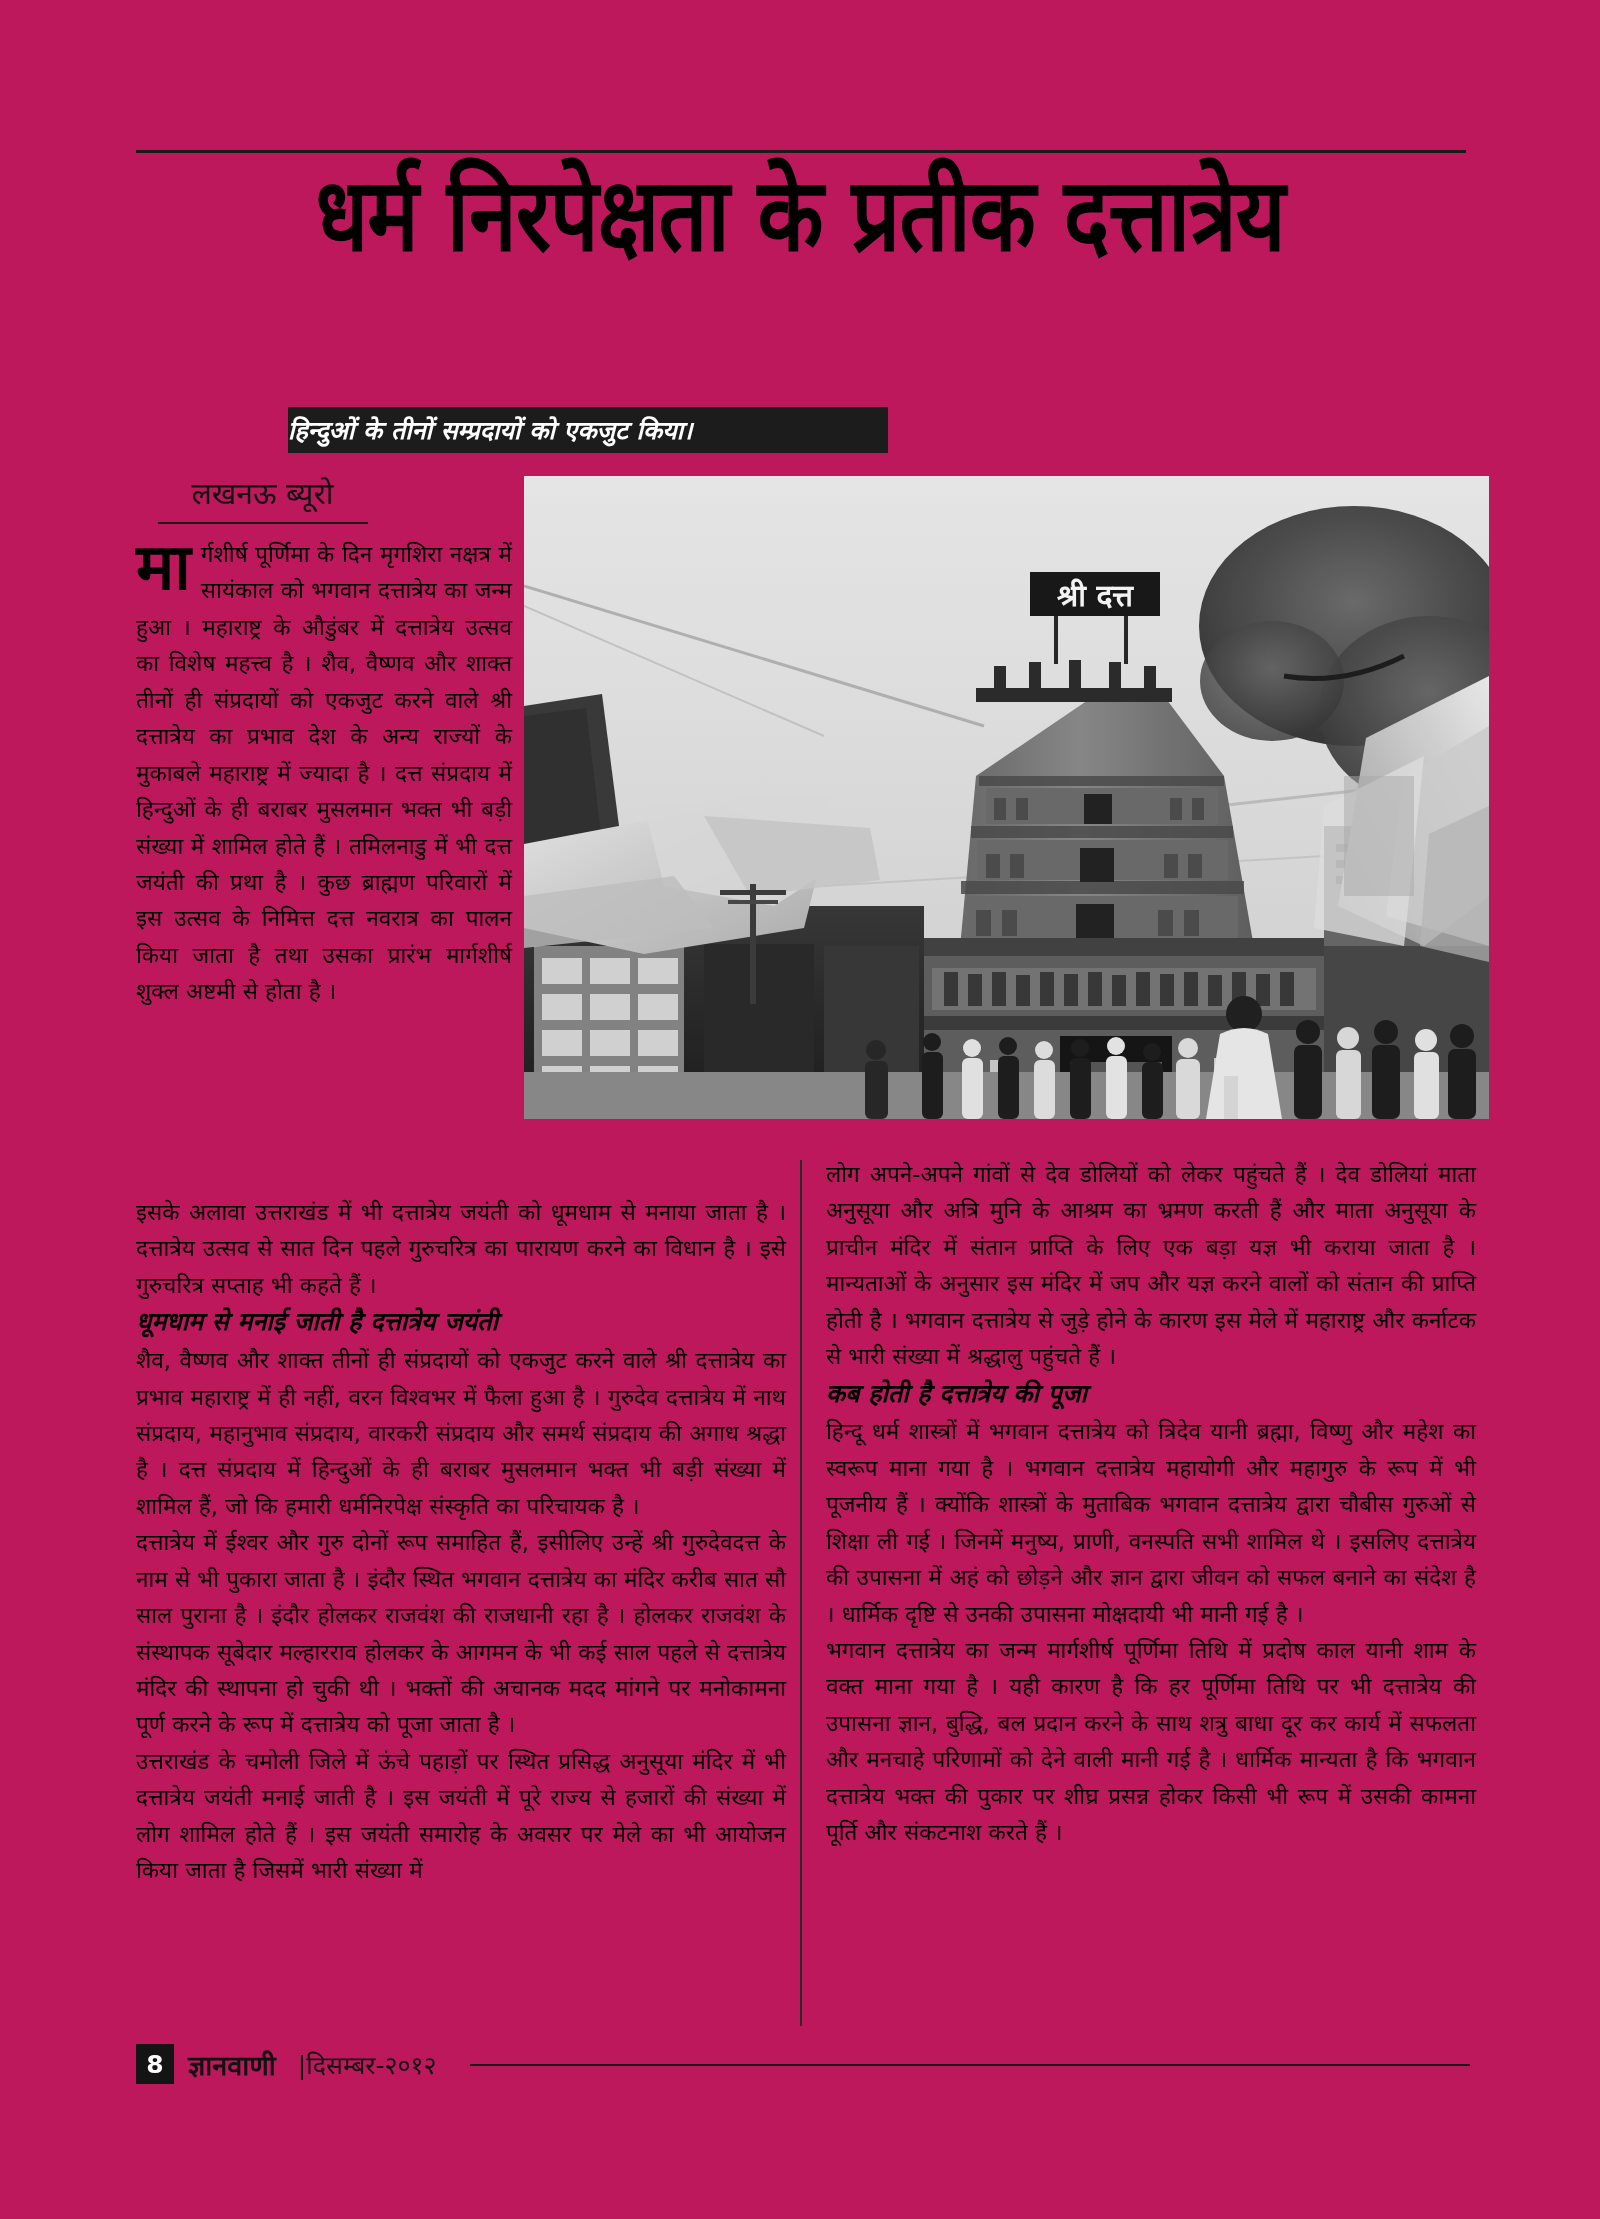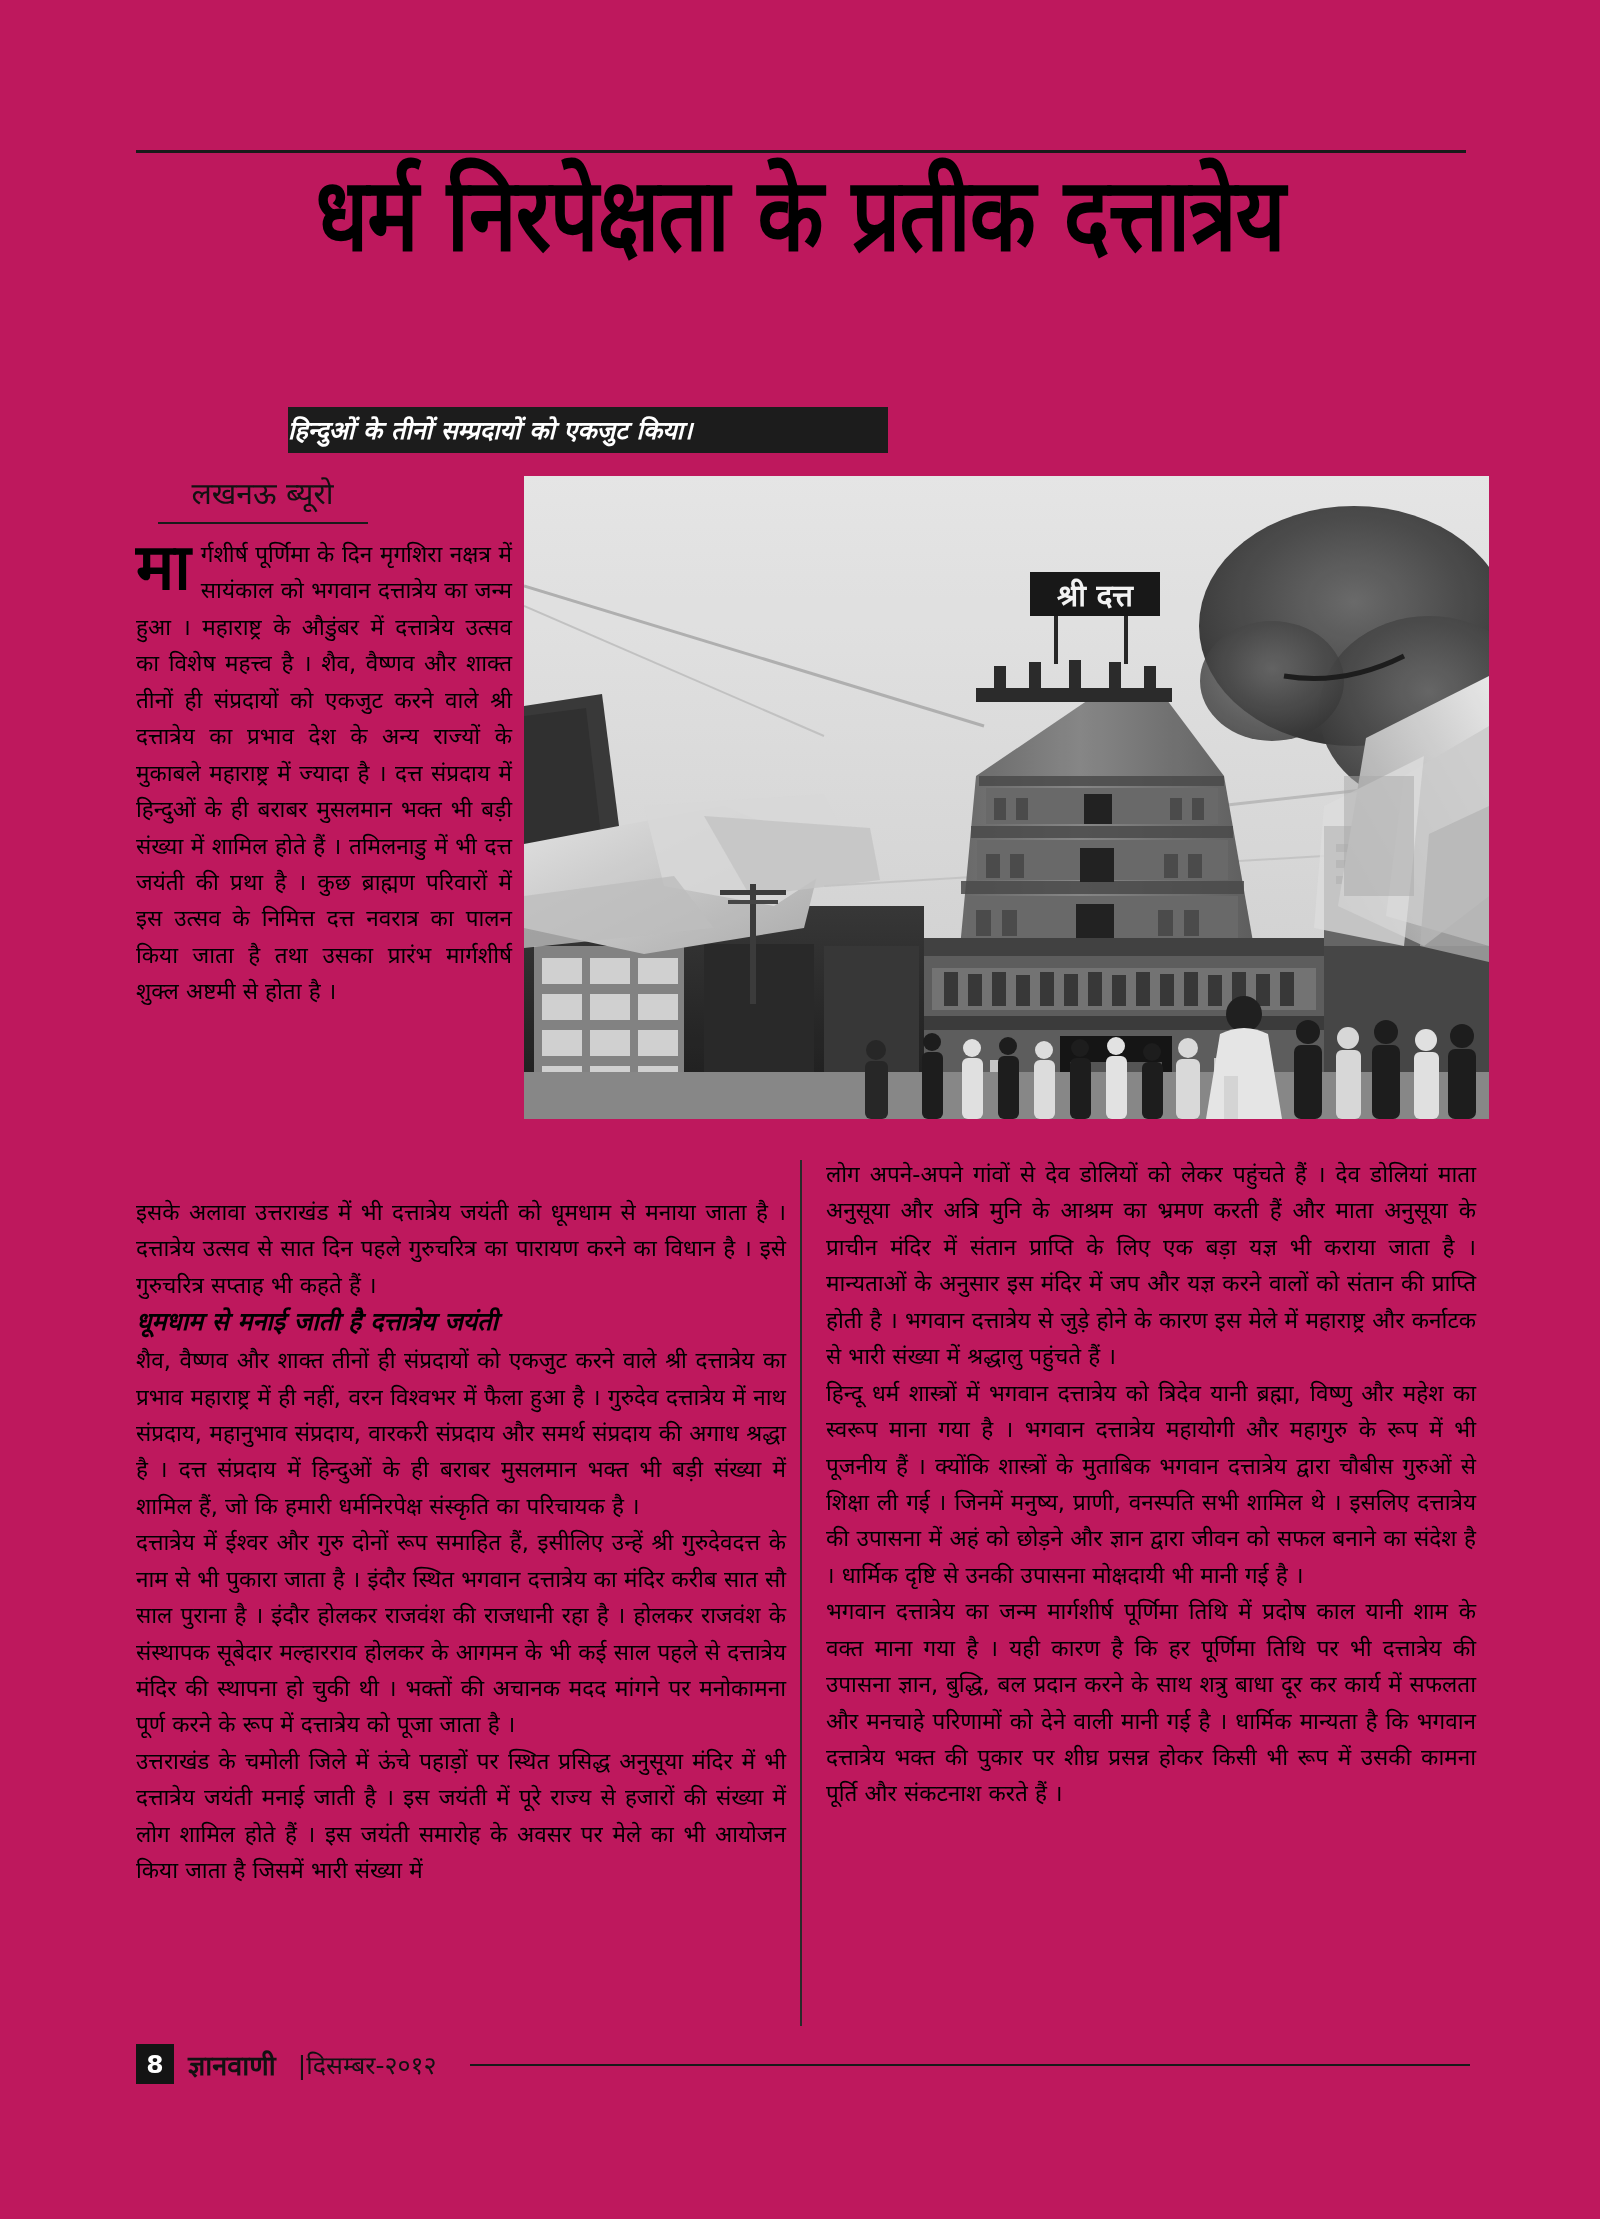--- a/index.html
+++ b/index.html
@@ -492,20 +492,21 @@
   <div class="col col-left">
     <p>इसके अलावा उत्तराखंड में भी दत्तात्रेय जयंती को धूमधाम से मनाया जाता है । दत्तात्रेय उत्सव से सात दिन पहले गुरुचरित्र का पारायण करने का विधान है । इसे गुरुचरित्र सप्ताह भी कहते हैं ।</p>
     <p class="subhead">धूमधाम से मनाई जाती है दत्तात्रेय जयंती</p>
     <p>शैव, वैष्णव और शाक्त तीनों ही संप्रदायों को एकजुट करने वाले श्री दत्तात्रेय का प्रभाव महाराष्ट्र में ही नहीं, वरन विश्वभर में फैला हुआ है । गुरुदेव दत्तात्रेय में नाथ संप्रदाय, महानुभाव संप्रदाय, वारकरी संप्रदाय और समर्थ संप्रदाय की अगाध श्रद्धा है । दत्त संप्रदाय में हिन्दुओं के ही बराबर मुसलमान भक्त भी बड़ी संख्या में शामिल हैं, जो कि हमारी धर्मनिरपेक्ष संस्कृति का परिचायक है ।</p>
     <p>दत्तात्रेय में ईश्वर और गुरु दोनों रूप समाहित हैं, इसीलिए उन्हें श्री गुरुदेवदत्त के नाम से भी पुकारा जाता है । इंदौर स्थित भगवान दत्तात्रेय का मंदिर करीब सात सौ साल पुराना है । इंदौर होलकर राजवंश की राजधानी रहा है । होलकर राजवंश के संस्थापक सूबेदार मल्हारराव होलकर के आगमन के भी कई साल पहले से दत्तात्रेय मंदिर की स्थापना हो चुकी थी । भक्तों की अचानक मदद मांगने पर मनोकामना पूर्ण करने के रूप में दत्तात्रेय को पूजा जाता है ।</p>
     <p>उत्तराखंड के चमोली जिले में ऊंचे पहाड़ों पर स्थित प्रसिद्ध अनुसूया मंदिर में भी दत्तात्रेय जयंती मनाई जाती है । इस जयंती में पूरे राज्य से हजारों की संख्या में लोग शामिल होते हैं । इस जयंती समारोह के अवसर पर मेले का भी आयोजन किया जाता है जिसमें भारी संख्या में</p>
   </div>
 
   <div class="col col-right">
     <p>लोग अपने-अपने गांवों से देव डोलियों को लेकर पहुंचते हैं । देव डोलियां माता अनुसूया और अत्रि मुनि के आश्रम का भ्रमण करती हैं और माता अनुसूया के प्राचीन मंदिर में संतान प्राप्ति के लिए एक बड़ा यज्ञ भी कराया जाता है । मान्यताओं के अनुसार इस मंदिर में जप और यज्ञ करने वालों को संतान की प्राप्ति होती है । भगवान दत्तात्रेय से जुड़े होने के कारण इस मेले में महाराष्ट्र और कर्नाटक से भारी संख्या में श्रद्धालु पहुंचते हैं ।</p>
+    <p class="subhead">कब होती है दत्तात्रेय की पूजा</p>
     <p>हिन्दू धर्म शास्त्रों में भगवान दत्तात्रेय को त्रिदेव यानी ब्रह्मा, विष्णु और महेश का स्वरूप माना गया है । भगवान दत्तात्रेय महायोगी और महागुरु के रूप में भी पूजनीय हैं । क्योंकि शास्त्रों के मुताबिक भगवान दत्तात्रेय द्वारा चौबीस गुरुओं से शिक्षा ली गई । जिनमें मनुष्य, प्राणी, वनस्पति सभी शामिल थे । इसलिए दत्तात्रेय की उपासना में अहं को छोड़ने और ज्ञान द्वारा जीवन को सफल बनाने का संदेश है । धार्मिक दृष्टि से उनकी उपासना मोक्षदायी भी मानी गई है ।</p>
     <p>भगवान दत्तात्रेय का जन्म मार्गशीर्ष पूर्णिमा तिथि में प्रदोष काल यानी शाम के वक्त माना गया है । यही कारण है कि हर पूर्णिमा तिथि पर भी दत्तात्रेय की उपासना ज्ञान, बुद्धि, बल प्रदान करने के साथ शत्रु बाधा दूर कर कार्य में सफलता और मनचाहे परिणामों को देने वाली मानी गई है । धार्मिक मान्यता है कि भगवान दत्तात्रेय भक्त की पुकार पर शीघ्र प्रसन्न होकर किसी भी रूप में उसकी कामना पूर्ति और संकटनाश करते हैं ।</p>
   </div>
 
   <div class="footer">
     <div class="pagebox">8</div>
     <div class="mag-name">ज्ञानवाणी</div>
     <div class="issue">|दिसम्बर-२०१२</div>
   </div>
   <div class="footer-rule"></div>

